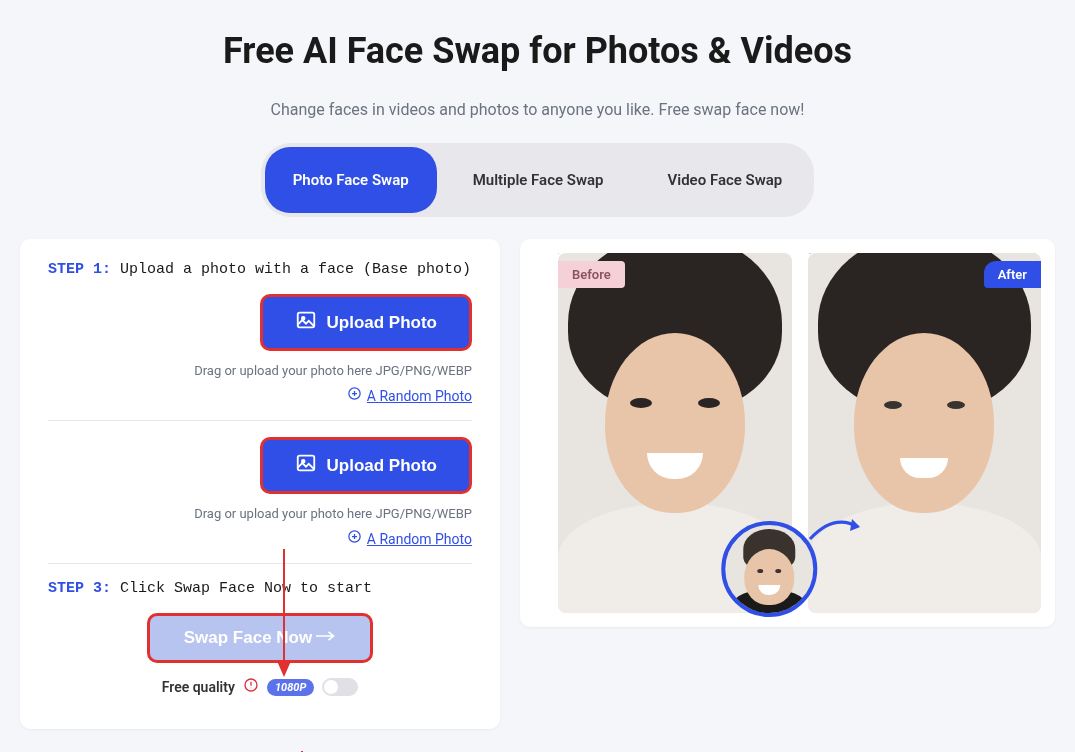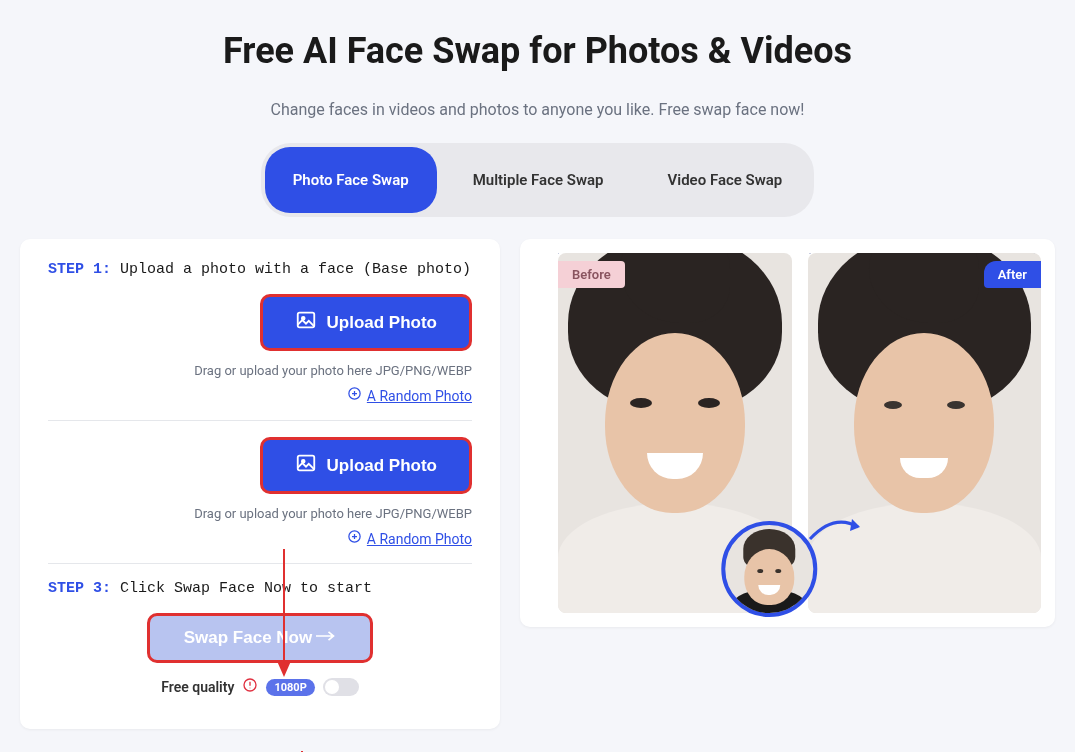--- a/index.html
+++ b/index.html
@@ -165,20 +165,21 @@
     }
     .warning-icon {
       width: 16px;
       height: 16px;
     }
     .badge-1080p {
       background: #5b72ea;
       color: #fff;
       font-size: 11px;
       font-weight: 700;
+      font-style: italic;
       padding: 2px 8px;
       border-radius: 10px;
     }
     .toggle {
       width: 36px;
       height: 18px;
       background: #e0e0e6;
       border-radius: 10px;
       position: relative;
       cursor: pointer;

